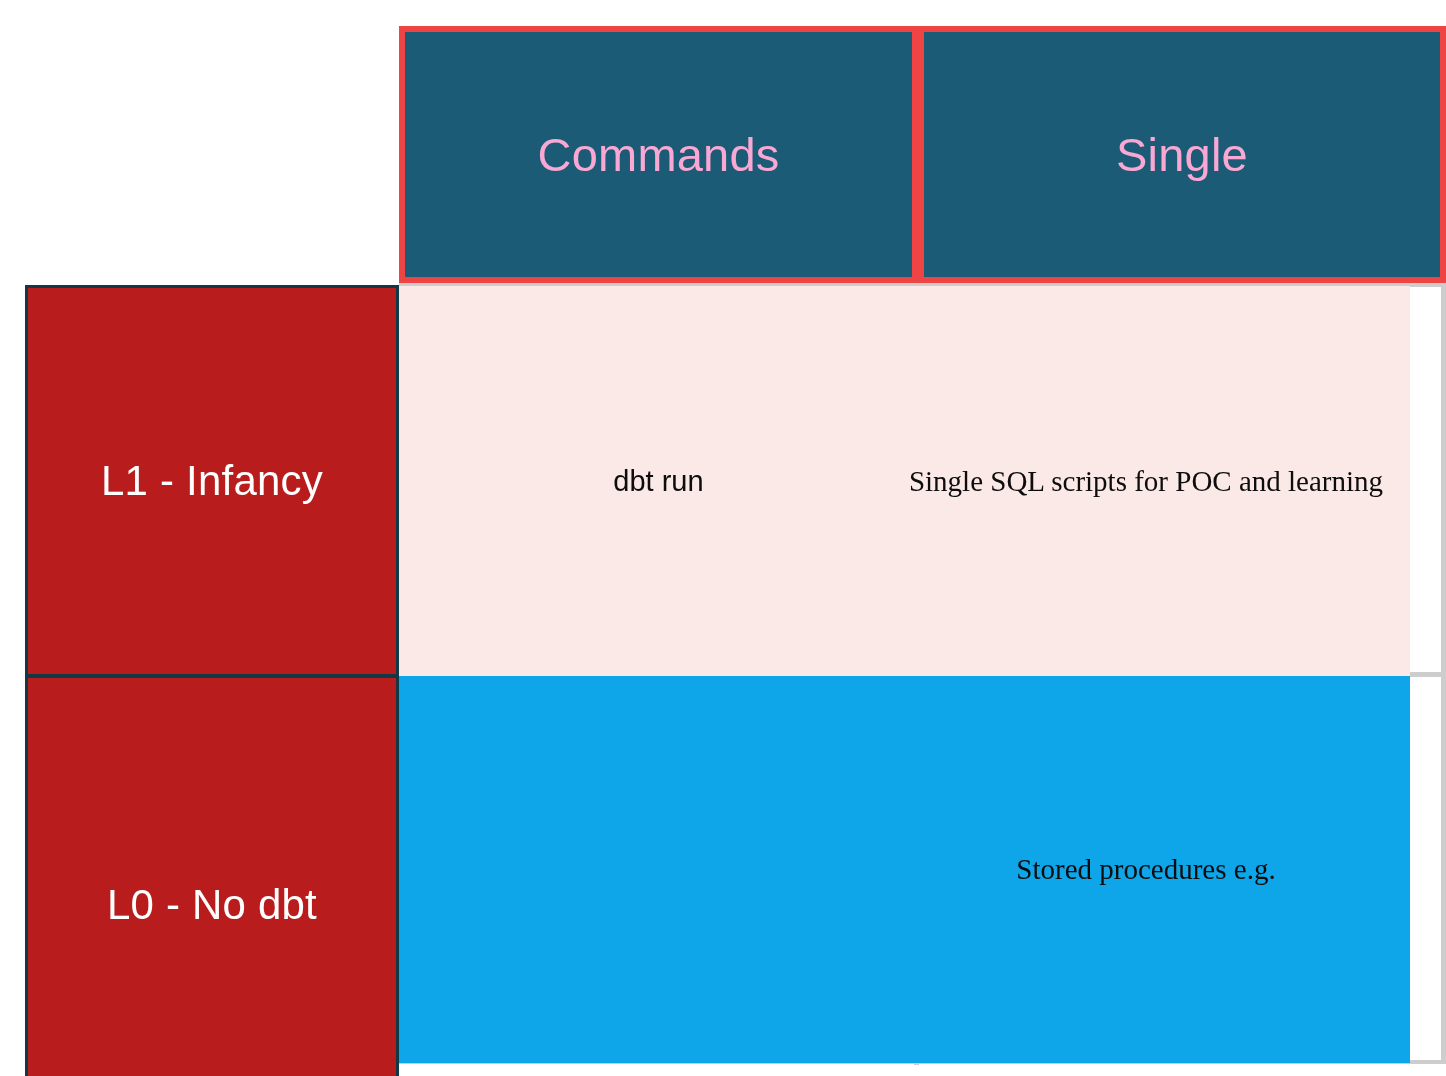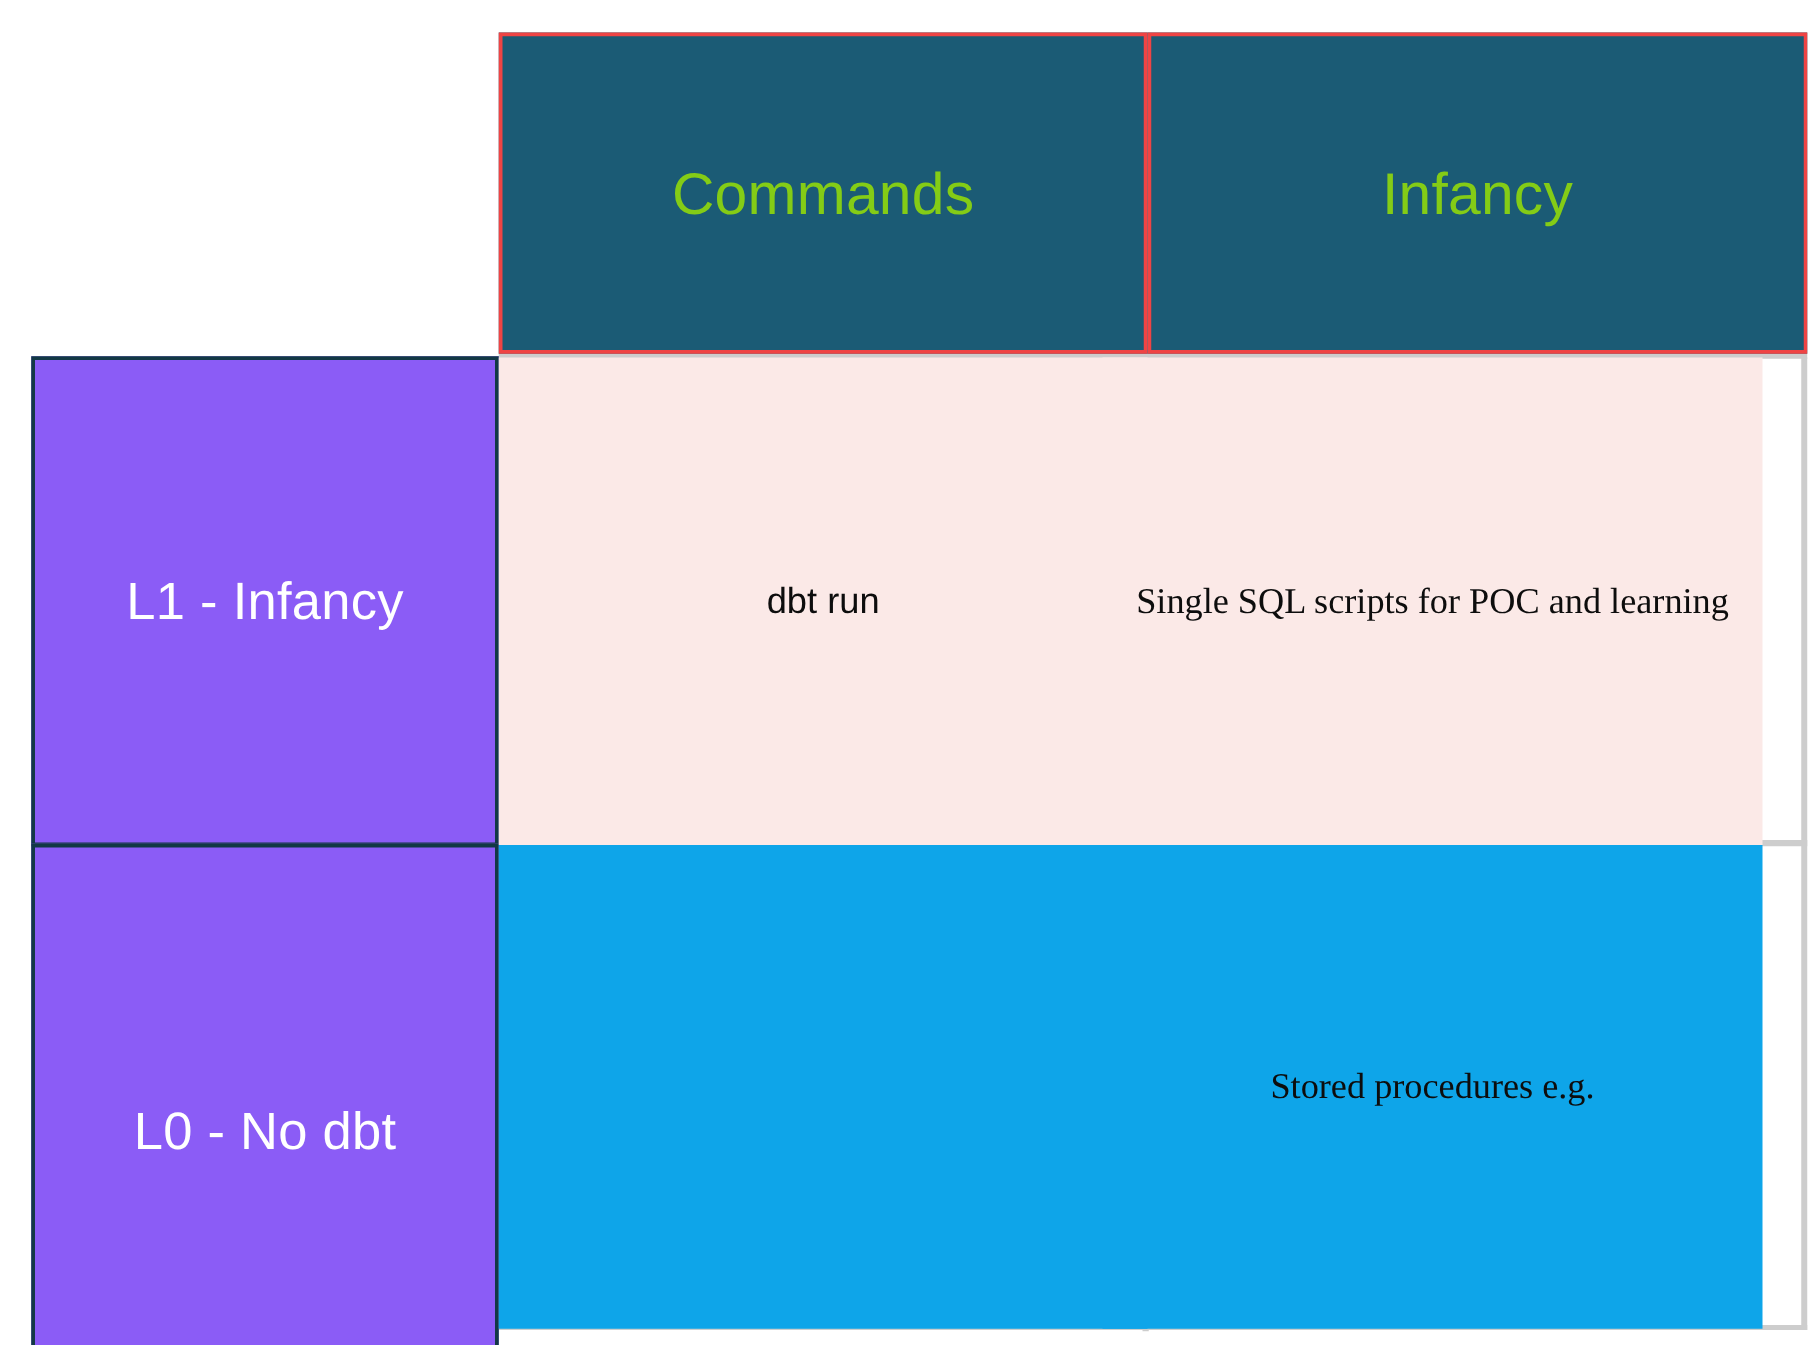--- a/index.html
+++ b/index.html
@@ -23,39 +23,39 @@
     width: 1446px;
     height: 1076px;
   }
 
   
   .col-header {
     position: absolute;
     top: 26px;
     height: 257px;
     background: #1b5b75;
-    border: 3px solid #ef4444;
+    border: 6px solid #ef4444;
     box-sizing: border-box;
     display: flex;
     align-items: center;
     justify-content: center;
-    color: #84cc16;
+    color: #f9a8d4;
     font-size: 47px;
     font-weight: 400;
     letter-spacing: 0.2px;
   }
   #col-header-commands { left: 399px;  width: 519px; }
   #col-header-models   { left: 918px;  width: 528px; }
 
   
   .row-header {
     position: absolute;
     left: 25px;
     width: 374px;
-    background: #8b5cf6;
+    background: #b91c1c;
     border: 3px solid #123845;
     box-sizing: border-box;
     display: flex;
     align-items: center;
     justify-content: center;
     color: #ffffff;
     font-size: 42px;
     font-weight: 400;
     letter-spacing: 0.2px;
   }
@@ -103,21 +103,21 @@
   <div class="rule" id="rule-h-bot"></div>
   <div class="rule" id="rule-v-left"></div>
   <div class="rule" id="rule-v-mid"></div>
   <div class="rule" id="rule-v-right"></div>
 
   <div class="col-header" id="col-header-commands">
     <span>Commands</span>
   </div>
 
   <div class="col-header" id="col-header-models">
-    <span>Infancy</span>
+    <span>Single</span>
   </div>
 
   <div class="row-header" id="row-header-l1">
     <span>L1 - Infancy</span>
   </div>
 
   <div class="row-header" id="row-header-l0">
     <span>L0 - No dbt</span>
   </div>
 

